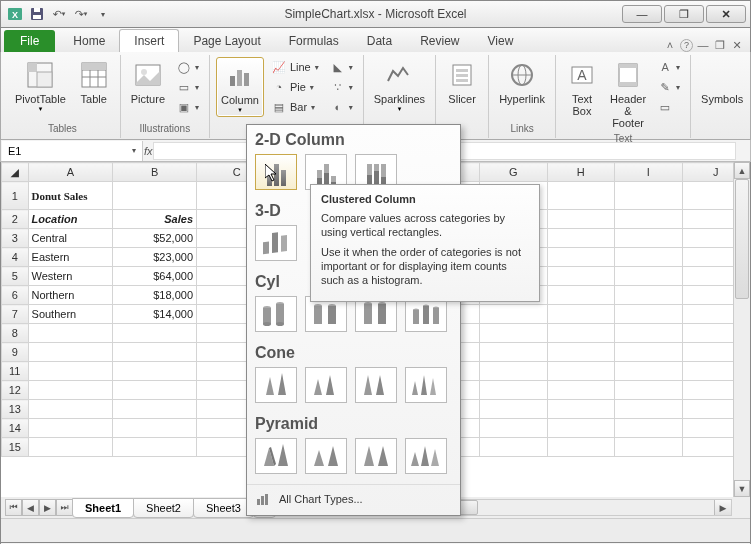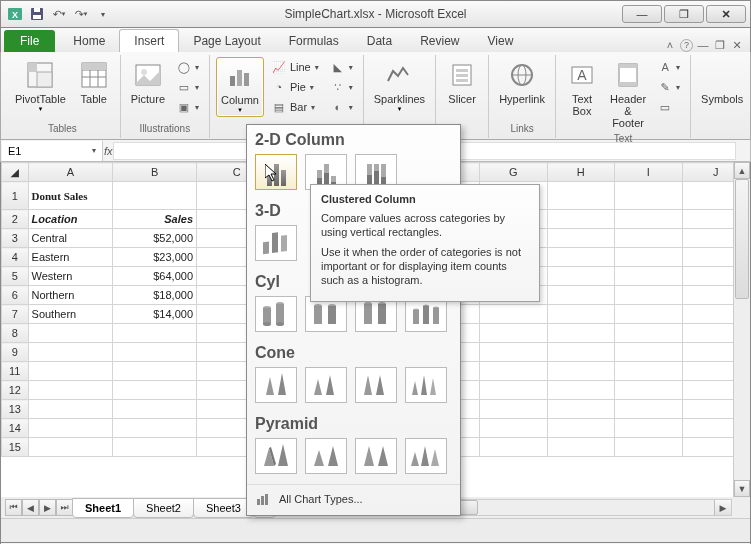--- a/index.html
+++ b/index.html
@@ -33,21 +33,21 @@
 .bigbtn .icon { width:32px; height:32px; display:flex; align-items:center; justify-content:center;}
 .bigbtn .lbl { font-size:11px; text-align:center; line-height:12px; color:#333; padding-top:2px;}
 .bigbtn.active { background:linear-gradient(#fff,#eaeaea); border:1px solid #c8a84a; box-shadow:inset 0 0 0 1px #fff;}
 .smallbtn { display:flex; align-items:center; height:20px; padding:0 4px; font-size:11px; color:#333; gap:4px; border-radius:2px;}
 .smallbtn .drop{font-size:8px; color:#555;}
 .smallbtn .ic{ width:14px; height:14px; display:inline-flex; align-items:center; justify-content:center; color:#666;}
 .stackbtns{display:flex; flex-direction:column;}
 
 
 .fbar { height:22px; background:#f3f3f3; border:1px solid #bbb; border-top:none; display:flex; align-items:center;}
-.namebox { width:101px; height:20px; border-right:1px solid #ccc; display:flex; align-items:center; padding:0 6px; background:#fff; margin:1px;}
+.namebox { width:141px; height:20px; border-right:1px solid #ccc; display:flex; align-items:center; padding:0 6px; background:#fff; margin:1px;}
 .namebox .drop{margin-left:auto; font-size:8px; color:#555;}
 .fx { padding:0 0; color:#555; font-style:italic;}
 .finput { flex:1; background:#fff; height:18px; border:1px solid #ddd; margin:1px 14px 1px 0;}
 
 
 .grid-area { position:relative; background:#fff; height:335px; border-left:1px solid #888; border-right:1px solid #888; overflow:hidden;}
 table.sheet { border-collapse:collapse; position:absolute; left:0; top:0;}
 .sheet th, .sheet td { border:1px solid #d4d4d4; font-size:11px; color:#222;}
 .sheet th { background:linear-gradient(#f7f7f7,#e8e8e8); font-weight:normal; color:#333;}
 .colhdr th { height:19px;}

